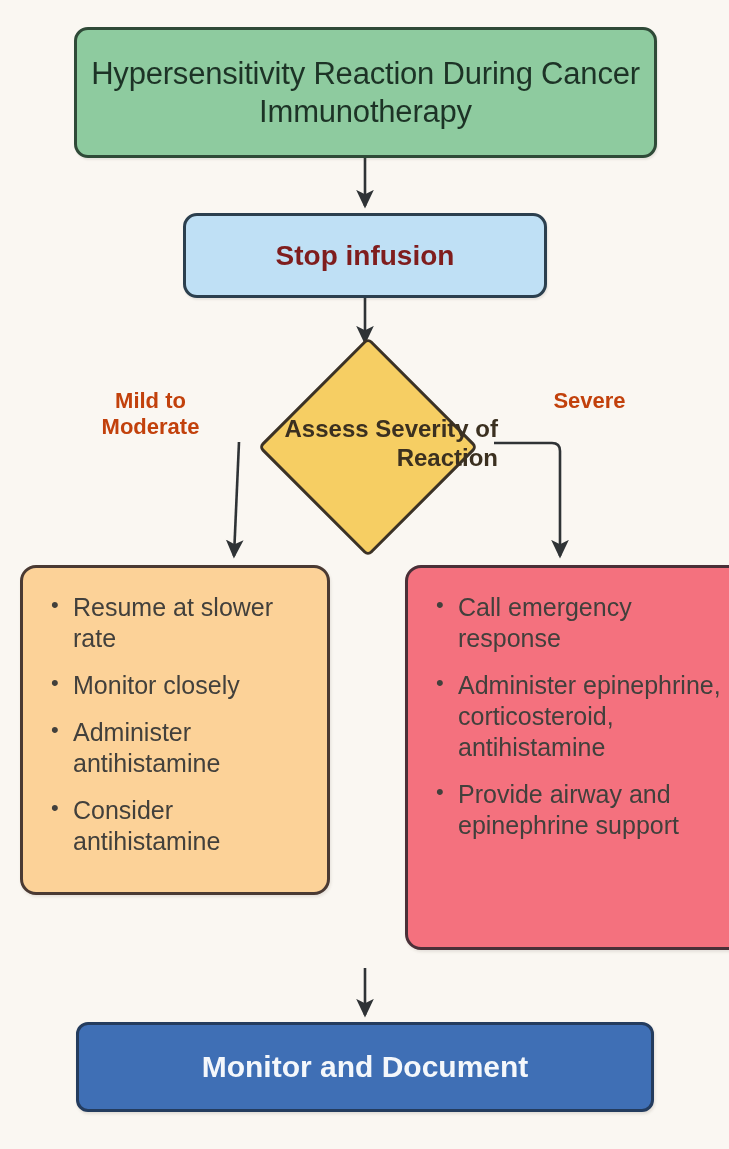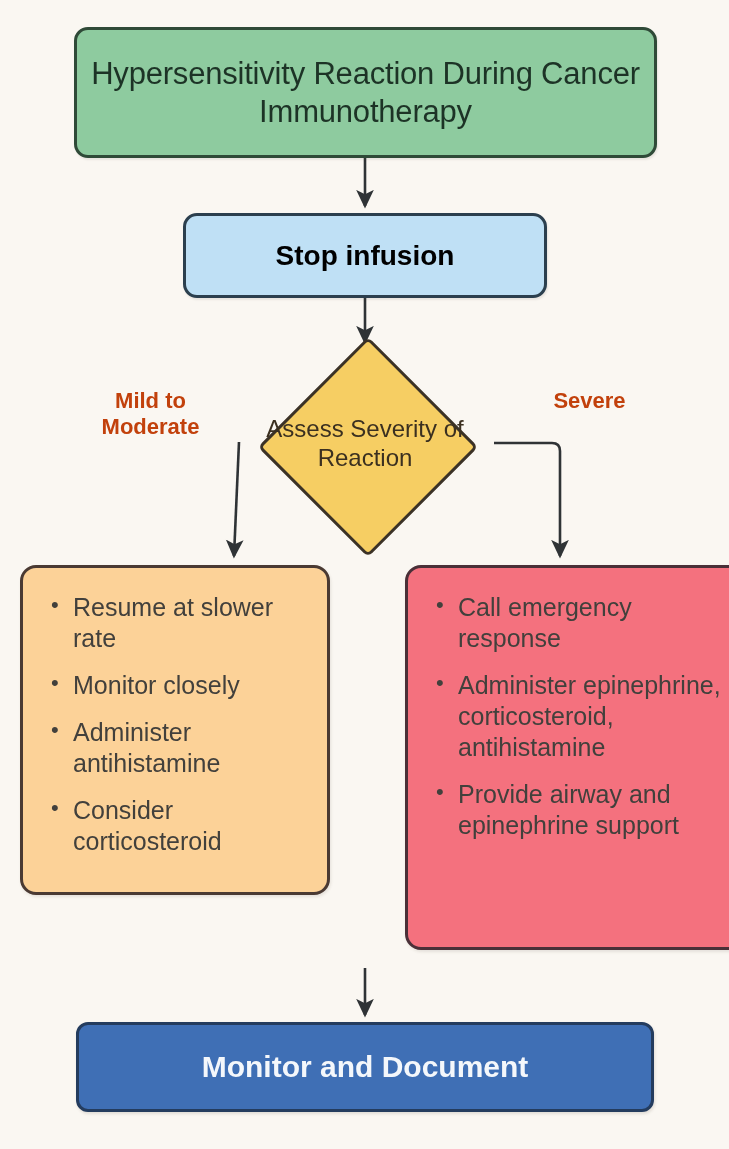--- a/index.html
+++ b/index.html
@@ -57,21 +57,21 @@
     width: 364px;
     height: 85px;
     border-radius: 14px;
     background: #bfe0f5;
     border-color: #2b3f4e;
     box-shadow: 1px 2px 2px rgba(80,70,60,0.10);
   }
   .node-stop .label {
     font-size: 28px;
     font-weight: bold;
-    color: #000000;
+    color: #7f1d1d;
   }
   .node-decision {
     left: 232px;
     top: 338px;
     width: 266px;
     height: 212px;
     border: 0;
     background: transparent;
   }
   .diamond-shape {
@@ -83,24 +83,25 @@
     margin-left: -75px;
     margin-top: -75px;
     background: #f6ce63;
     border: 3px solid #3b3226;
     transform: rotate(45deg);
     border-radius: 6px;
   }
   .diamond-text {
     position: relative;
     font-size: 24px;
-    font-weight: normal;
+    font-weight: bold;
     color: #3b3020;
     line-height: 1.2;
     z-index: 2;
+    text-align: right;
   }
   .node-mild {
     left: 20px;
     top: 565px;
     width: 310px;
     height: 330px;
     border-radius: 16px;
     background: #fcd298;
     border-color: #4a3a33;
     box-shadow: 1px 2px 3px rgba(80,70,60,0.12);
@@ -212,21 +213,21 @@
   </div>
 
   <div class="edge-label edge-label-mild">Mild to Moderate</div>
   <div class="edge-label edge-label-severe">Severe</div>
 
   <div class="node node-mild">
     <ul class="bullets">
       <li>Resume at slower rate</li>
       <li>Monitor closely</li>
       <li>Administer antihistamine</li>
-      <li>Consider corticosteroid</li>
+      <li>Consider antihistamine</li>
     </ul>
   </div>
 
   <div class="node node-severe">
     <ul class="bullets">
       <li>Call emergency response</li>
       <li>Administer epinephrine, corticosteroid, antihistamine</li>
       <li>Provide airway and epinephrine support</li>
     </ul>
   </div>

